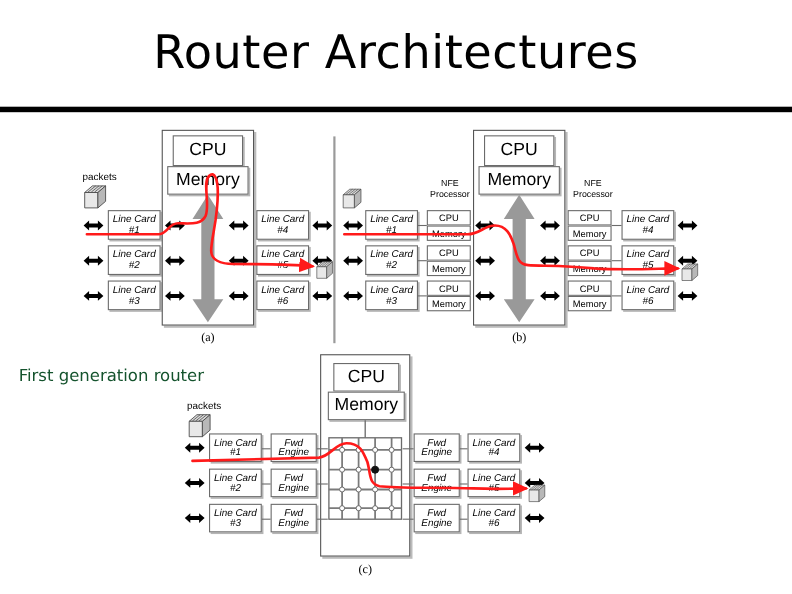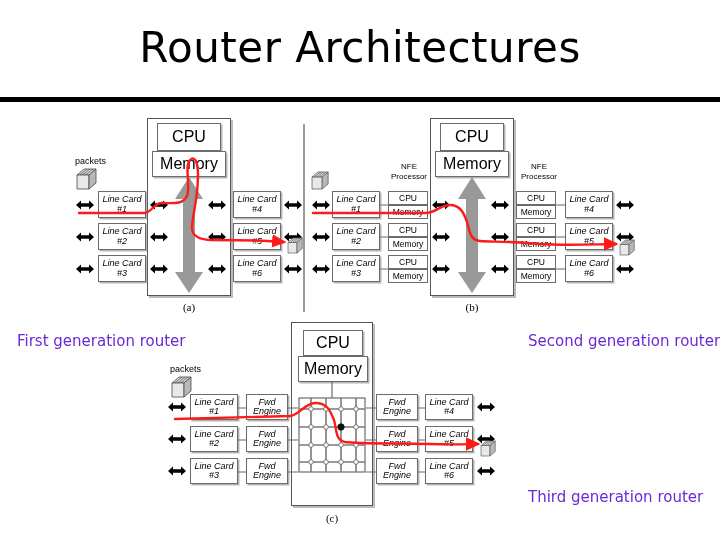--- a/index.html
+++ b/index.html
@@ -91,21 +91,21 @@
     position: absolute;
     font-family: "Liberation Serif", serif;
     font-size: 11px;
     color: #000000;
     text-align: center;
   }
   .gen-caption {
     position: absolute;
     font-family: "DejaVu Sans", sans-serif;
     font-size: 15px;
-    color: #6d28d9;
+    color: #14532d;
     white-space: nowrap;
   }
   
   #ab-divider {
     position: absolute;
     left: 303px;
     top: 124px;
     width: 1.5px;
     height: 188px;
     background: #9a9a9a;
@@ -245,21 +245,20 @@
     <span>Line Card</span>
     <span class="l2">#5</span>
   </div>
   <div class="box linecard" style="left:565px; top:255px; width:48px; height:27px; flex-direction:column;">
     <span>Line Card</span>
     <span class="l2">#6</span>
   </div>
 
   <div class="fig-label" style="left:452px; top:301px; width:40px;">(b)</div>
 
-  <div class="gen-caption" style="left:528px; top:332px;">Second generation router</div>
 
   <div class="chassis" style="left:291px; top:322px; width:82px; height:184px;"></div>
 
   <div class="box cpu-big" style="left:303px; top:330px; width:60px; height:26px;">
     <span>CPU</span>
   </div>
 
   <div class="box mem-big" style="left:298px; top:356px; width:70px; height:26px;">
     <span>Memory</span>
   </div>
@@ -313,21 +312,20 @@
     <span>Line Card</span>
     <span class="l2">#5</span>
   </div>
   <div class="box linecard" style="left:425px; top:458px; width:48px; height:26px; flex-direction:column;">
     <span>Line Card</span>
     <span class="l2">#6</span>
   </div>
 
   <div class="fig-label" style="left:312px; top:512px; width:40px;">(c)</div>
 
-  <div class="gen-caption" style="left:528px; top:488px;">Third generation router</div>
 
   <svg class="overlay" viewBox="0 0 720 540" xmlns="http://www.w3.org/2000/svg">
     <defs>
       <marker id="redhead" markerWidth="7" markerHeight="7" refX="5" refY="3.2" orient="auto" markerUnits="strokeWidth">
         <path d="M0,0.4 L6,3.2 L0,6 z" fill="#ff1a1a"></path>
       </marker>
       <g id="dbl-arrow-h">
         <path d="M0,5 L5,0.5 L5,3.2 L13,3.2 L13,0.5 L18,5 L13,9.5 L13,6.8 L5,6.8 L5,9.5 z" fill="#000000"></path>
       </g>
       <g id="pkt-stack">

